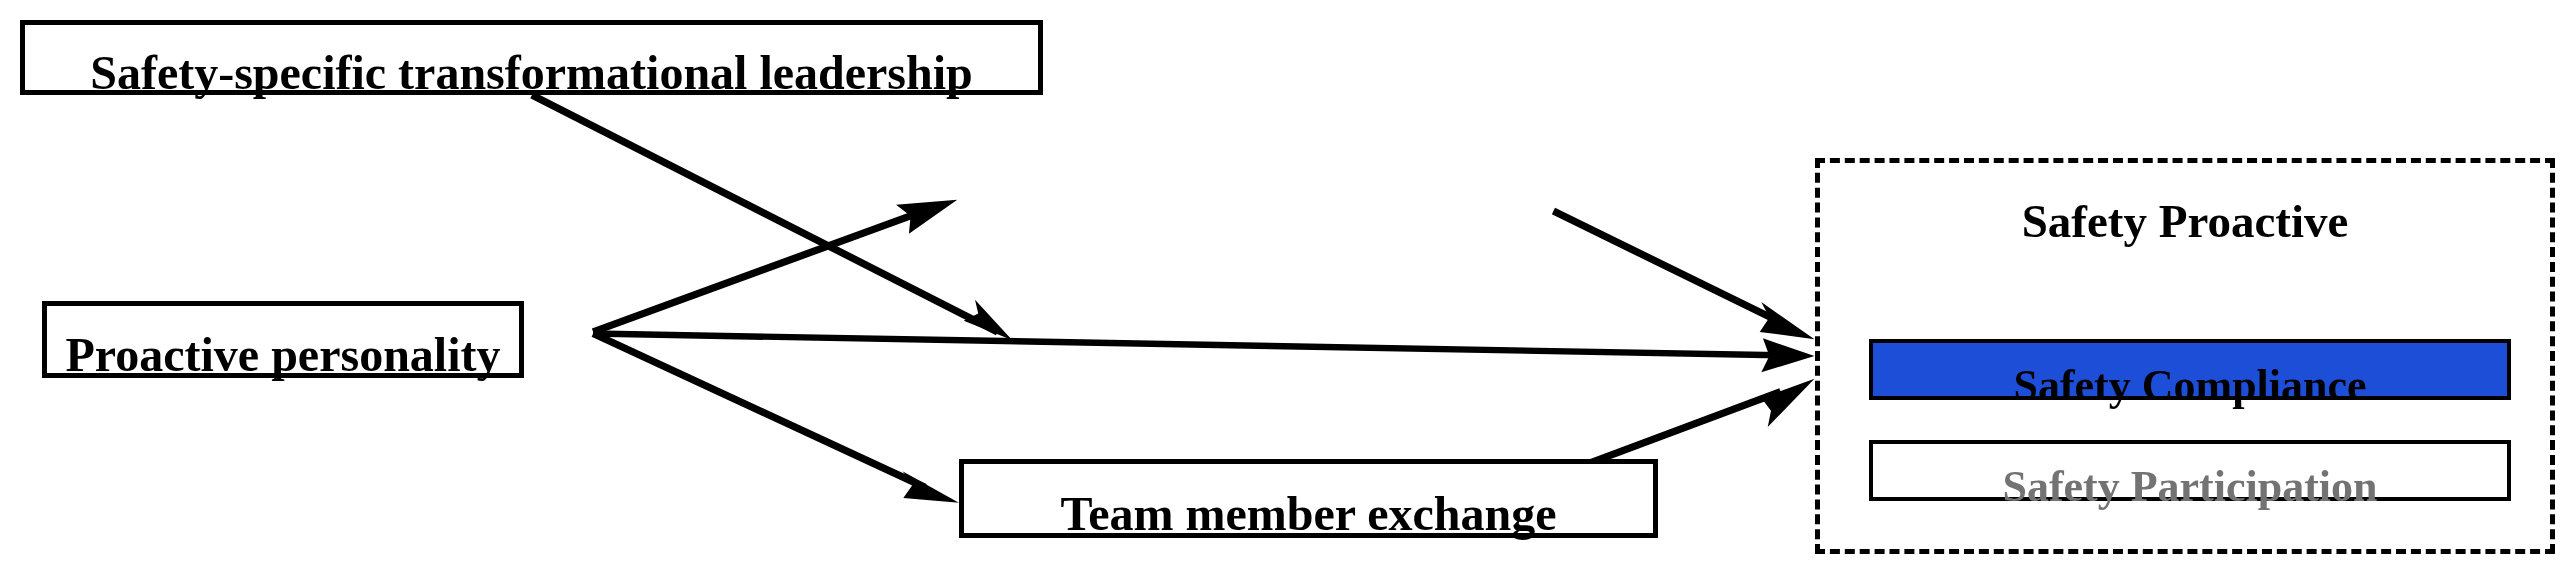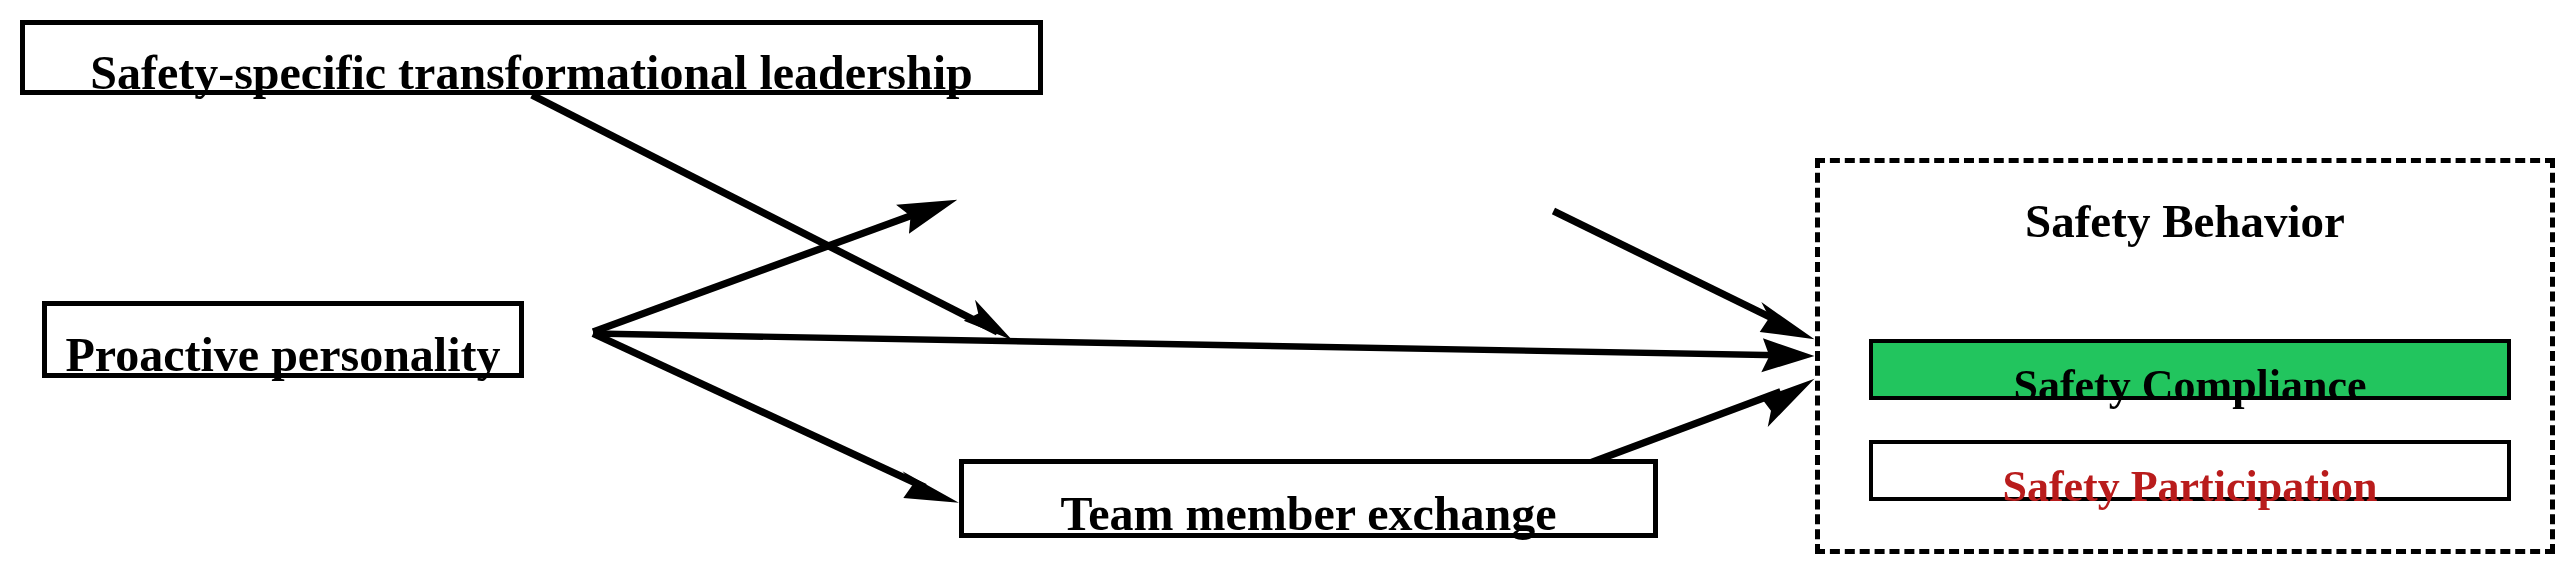--- a/index.html
+++ b/index.html
@@ -82,42 +82,42 @@
     font-weight: bold;
     color: #000000;
     white-space: nowrap;
   }
   #node-compliance {
     position: absolute;
     left: 49px; top: 176px;
     width: 642px; height: 61px;
     box-sizing: border-box;
     border: 4.8px solid #000000;
-    background: #22c55e;
+    background: #1d4ed8;
     display: flex;
     align-items: center;
     justify-content: center;
     font-size: 44px;
     font-weight: bold;
     color: #000000;
     white-space: nowrap;
   }
   #node-participation {
     position: absolute;
     left: 49px; top: 277px;
     width: 642px; height: 61px;
     box-sizing: border-box;
     border: 4.8px solid #000000;
     background: #ffffff;
     display: flex;
     align-items: center;
     justify-content: center;
     font-size: 44px;
     font-weight: bold;
-    color: #b91c1c;
+    color: #737373;
     white-space: nowrap;
   }
 </style>
 </head>
 <body>
 
 <div id="diagram-root">
 
   <svg id="edge-layer" viewBox="0 0 3197 710" width="2576" height="572" xmlns="http://www.w3.org/2000/svg">
 
@@ -159,21 +159,21 @@
   <div class="node" id="node-proactive">
     <span class="node-label">Proactive personality</span>
   </div>
 
 
   <div class="node" id="node-tmx">
     <span class="node-label">Team member exchange</span>
   </div>
 
   <div id="group-safety-behavior">
-    <div id="group-title">Safety Behavior</div>
+    <div id="group-title">Safety Proactive</div>
 
     <div id="node-compliance">
       <span class="node-label">Safety Compliance</span>
     </div>
 
     <div id="node-participation">
       <span class="node-label">Safety Participation</span>
     </div>
   </div>
 

